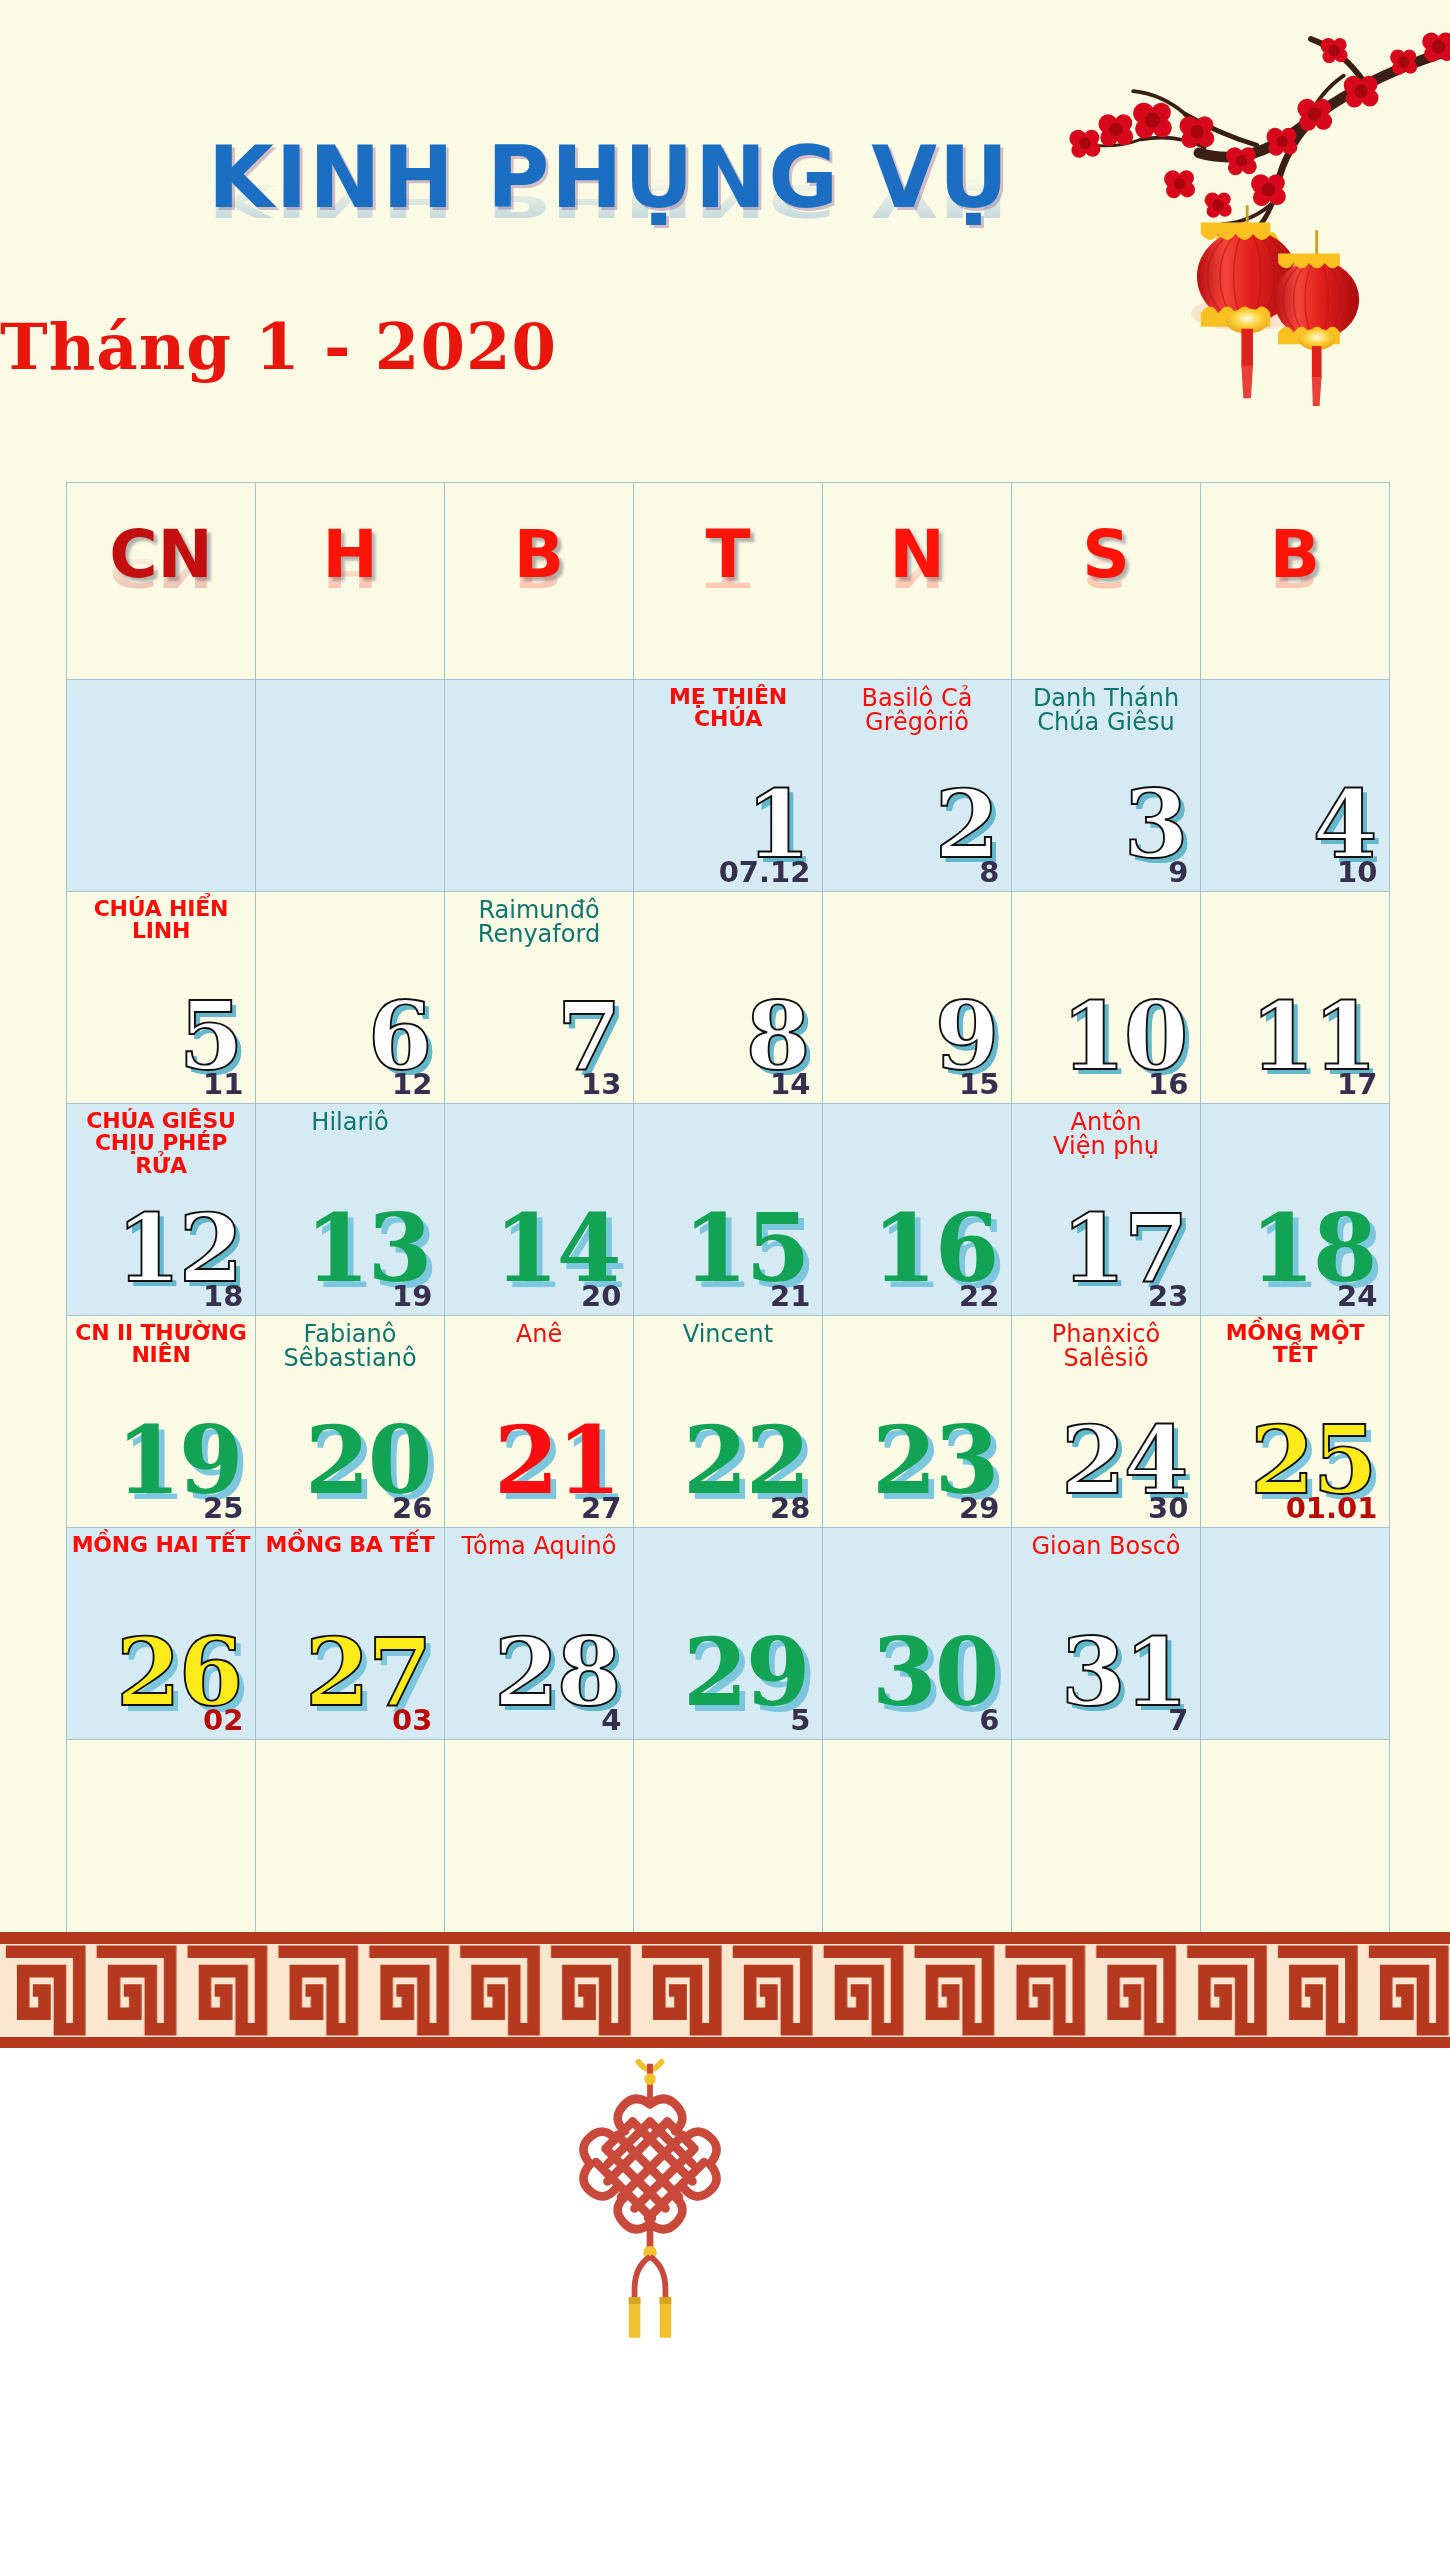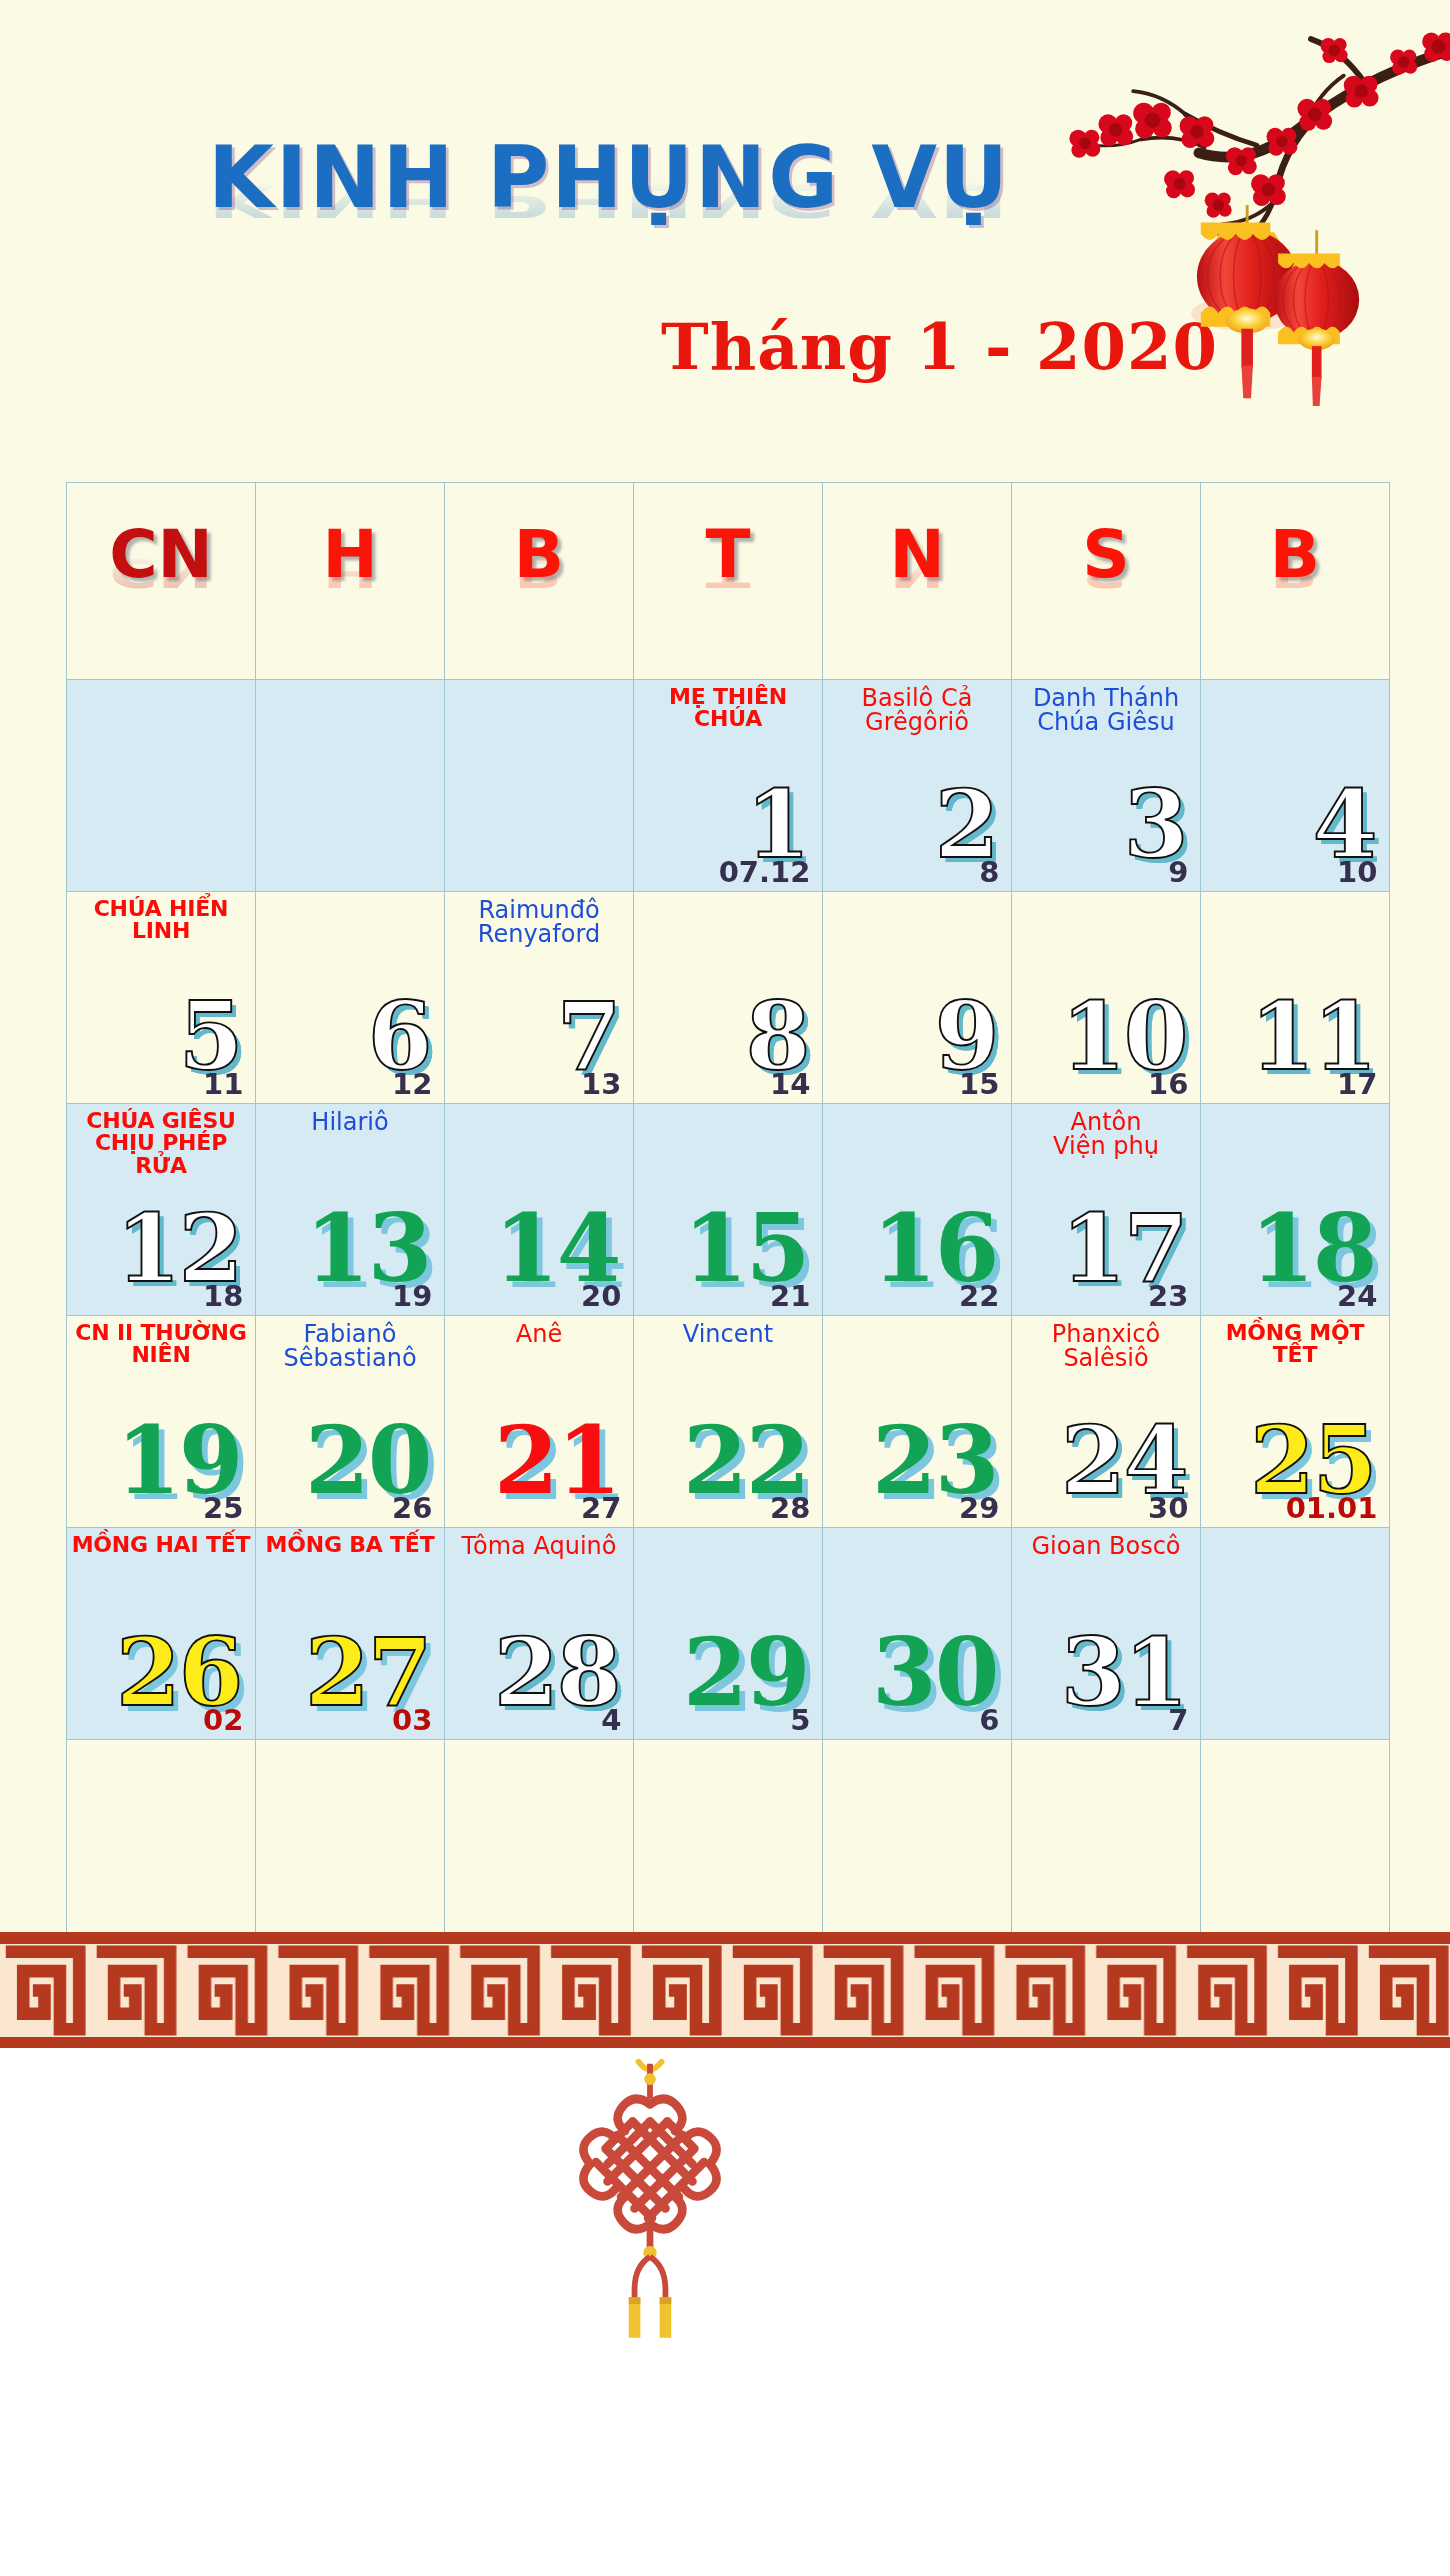--- a/index.html
+++ b/index.html
@@ -70,21 +70,21 @@
     opacity: 0.33;
     -webkit-mask-image: linear-gradient(to bottom, rgba(0,0,0,0.75), rgba(0,0,0,0));
     mask-image: linear-gradient(to bottom, rgba(0,0,0,0.75), rgba(0,0,0,0));
     margin-top: 1.9px;
   }
   .subtitle-wrap {
     position: absolute;
     left: 0;
     top: 309px;
     width: 1218px;
-    text-align: right;
+    text-align: left;
   }
   .subtitle {
     font-family: "DejaVu Serif", serif;
     font-weight: bold;
     font-style: normal;
     font-size: 64px;
     color: #e8160c;
     letter-spacing: 1px;
     margin: 0;
     white-space: nowrap;
@@ -183,21 +183,21 @@
   }
   .feast.solemn {
     font-weight: bold;
     font-size: 22px;
     color: #fb0c06;
     letter-spacing: -0.2px;
   }
   .feast.saint-blue {
     font-weight: normal;
     font-size: 24px;
-    color: #1d4ed8;
+    color: #0f766e;
   }
   .feast.saint-red {
     font-weight: normal;
     font-size: 24px;
     color: #fb0c06;
   }
 
   
   .daynum {
     position: absolute;

